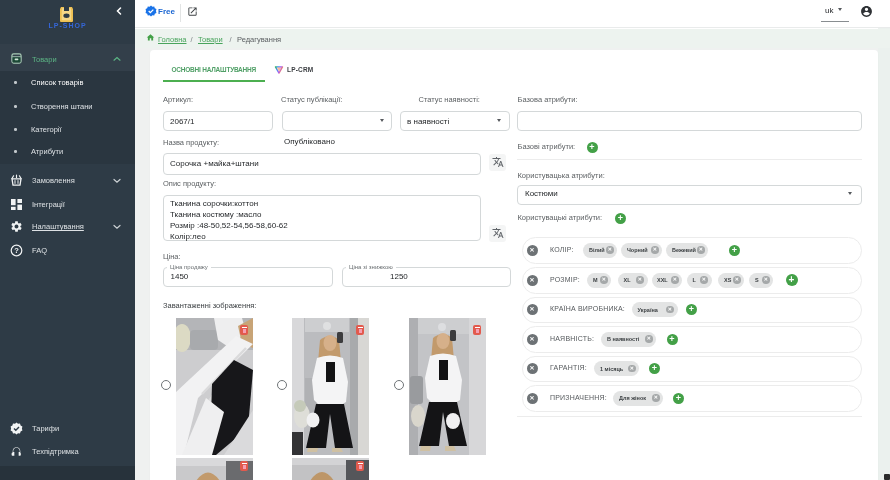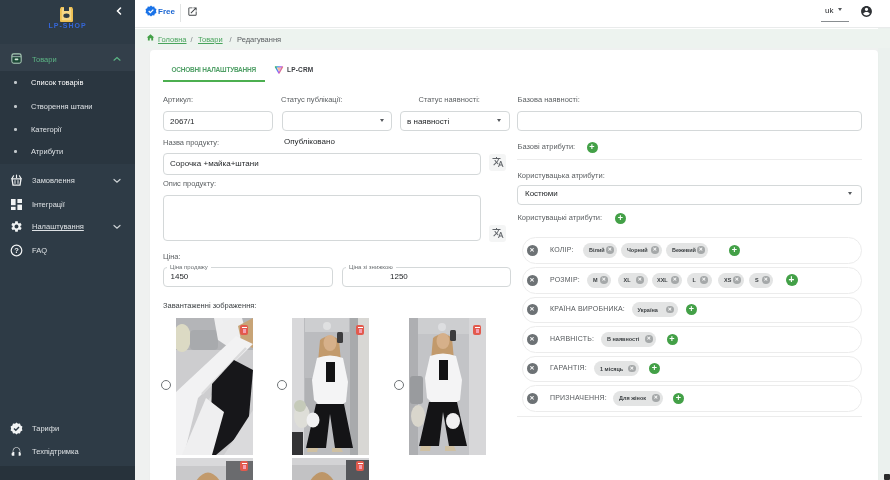--- a/index.html
+++ b/index.html
@@ -82,33 +82,34 @@
   <div class="lbl" style="left:281px;top:94.5px;">Статус публікації:</div>
   <div class="inp" style="left:281.5px;top:111px;width:110px;height:20px;"></div>
   <div class="val" style="left:284px;top:116.5px;margin-top:20px;">Опубліковано</div>
   <div class="car" style="left:380px;top:119px;"></div>
 
   <div class="lbl" style="left:399.5px;top:94.5px;padding-left:19px;">Статус наявності:</div>
   <div class="inp" style="left:399.5px;top:111px;width:110px;height:20px;"></div>
   <div class="val" style="left:407px;top:116.5px;">в наявності</div>
   <div class="car" style="left:497px;top:119px;"></div>
 
-  <div class="lbl" style="left:517.5px;top:94.5px;">Базова наявності:</div>
+  <div class="lbl" style="left:517.5px;top:94.5px;">Базова атрибути:</div>
   <div class="inp" style="left:517px;top:111px;width:345px;height:20px;"></div>
 
   <div class="lbl" style="left:163px;top:137.5px;">Назва продукту:</div>
   <div class="inp" style="left:162.5px;top:153px;width:318px;height:22px;"></div>
   <div class="val" style="left:170px;top:159px;">Сорочка +майка+штани</div>
   <div class="tbtn" style="left:489px;top:153.5px;"></div>
   <svg class="abs" style="left:491.5px;top:156px" width="12" height="12" viewBox="0 0 24 24">
       <path fill="#5f6368" d="M12.87 15.07l-2.54-2.51.03-.03c1.74-1.94 2.98-4.17 3.71-6.53H17V4h-7V2H8v2H1v1.99h11.17C11.5 7.92 10.44 9.75 9 11.35 8.07 10.32 7.3 9.19 6.69 8h-2c.73 1.63 1.73 3.17 2.98 4.56l-5.09 5.02L4 19l5-5 3.11 3.11.76-2.04zM18.5 10h-2L12 22h2l1.12-3h4.75L21 22h2l-4.5-12zm-2.62 7l1.62-4.33L19.12 17h-3.24z"></path>
     </svg>
 
   <div class="lbl" style="left:163px;top:178.5px;">Опис продукту:</div>
   <div class="inp" style="left:162.5px;top:194.5px;width:318px;height:46px;"></div>
+  <div class="abs" style="left:170px;top:198px;font-size:8px;line-height:11px;color:#1e2124;">Тканина сорочки:коттон<br>Тканина костюму :масло<br>Розмір :48-50,52-54,56-58,60-62<br>Колір:лео</div>
   <div class="tbtn" style="left:489px;top:224.5px;"></div>
   <svg class="abs" style="left:491.5px;top:227px" width="12" height="12" viewBox="0 0 24 24">
       <path fill="#5f6368" d="M12.87 15.07l-2.54-2.51.03-.03c1.74-1.94 2.98-4.17 3.71-6.53H17V4h-7V2H8v2H1v1.99h11.17C11.5 7.92 10.44 9.75 9 11.35 8.07 10.32 7.3 9.19 6.69 8h-2c.73 1.63 1.73 3.17 2.98 4.56l-5.09 5.02L4 19l5-5 3.11 3.11.76-2.04zM18.5 10h-2L12 22h2l1.12-3h4.75L21 22h2l-4.5-12zm-2.62 7l1.62-4.33L19.12 17h-3.24z"></path>
     </svg>
 
   <div class="lbl" style="left:163px;top:251.5px;">Ціна:</div>
   <div class="inp" style="left:162.5px;top:266.5px;width:170px;height:20px;"></div>
   <div class="abs" style="left:167px;top:263.5px;font-size:6px;color:#6a6f72;background:#fff;padding:0 3px;">Ціна продажу</div>
   <div class="val" style="left:170.5px;top:271.5px;">1450</div>
   <div class="inp" style="left:342px;top:266.5px;width:169px;height:20px;"></div>

